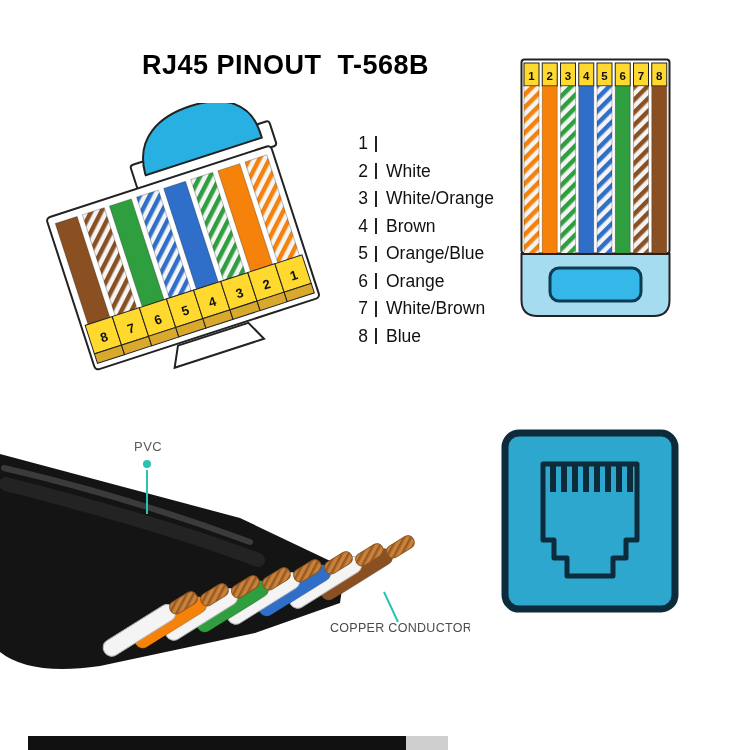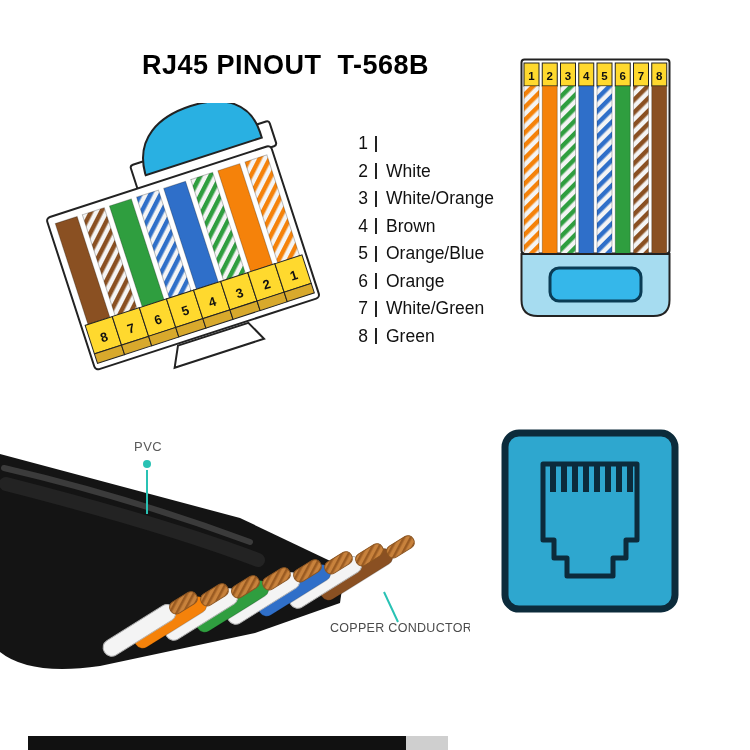--- a/index.html
+++ b/index.html
@@ -73,26 +73,26 @@
         <span class="pin-label">Orange/Blue</span>
       </div>
     <div class="pin-row">
         <span class="pin-num">6</span>
         <span class="pin-sep"></span>
         <span class="pin-label">Orange</span>
       </div>
     <div class="pin-row">
         <span class="pin-num">7</span>
         <span class="pin-sep"></span>
-        <span class="pin-label">White/Green</span>
+        <span class="pin-label">White/Brown</span>
       </div>
     <div class="pin-row">
         <span class="pin-num">8</span>
         <span class="pin-sep"></span>
-        <span class="pin-label">Green</span>
+        <span class="pin-label">Blue</span>
       </div>
   </div>
 
   <svg class="abs" style="left:28px;top:103px" width="322" height="302" viewBox="0 0 322 302">
     <g transform="rotate(-18 160 170)">
       <rect x="138" y="50" width="146" height="26" rx="3" fill="#ffffff" stroke="#222" stroke-width="2"></rect>
       <path d="M150,62 C152,26 180,12 214,12 C250,12 272,28 272,58 L272,64 L150,64 Z" stroke="#222" stroke-width="2" fill="#29b0e2"></path>
       <rect x="42" y="74" width="236" height="160" rx="4" fill="#ffffff" stroke="#222" stroke-width="2"></rect>
 
       <rect x="49" y="82" width="23" height="106" stroke="rgba(0,0,0,0.25)" fill="#8a5022"></rect>

